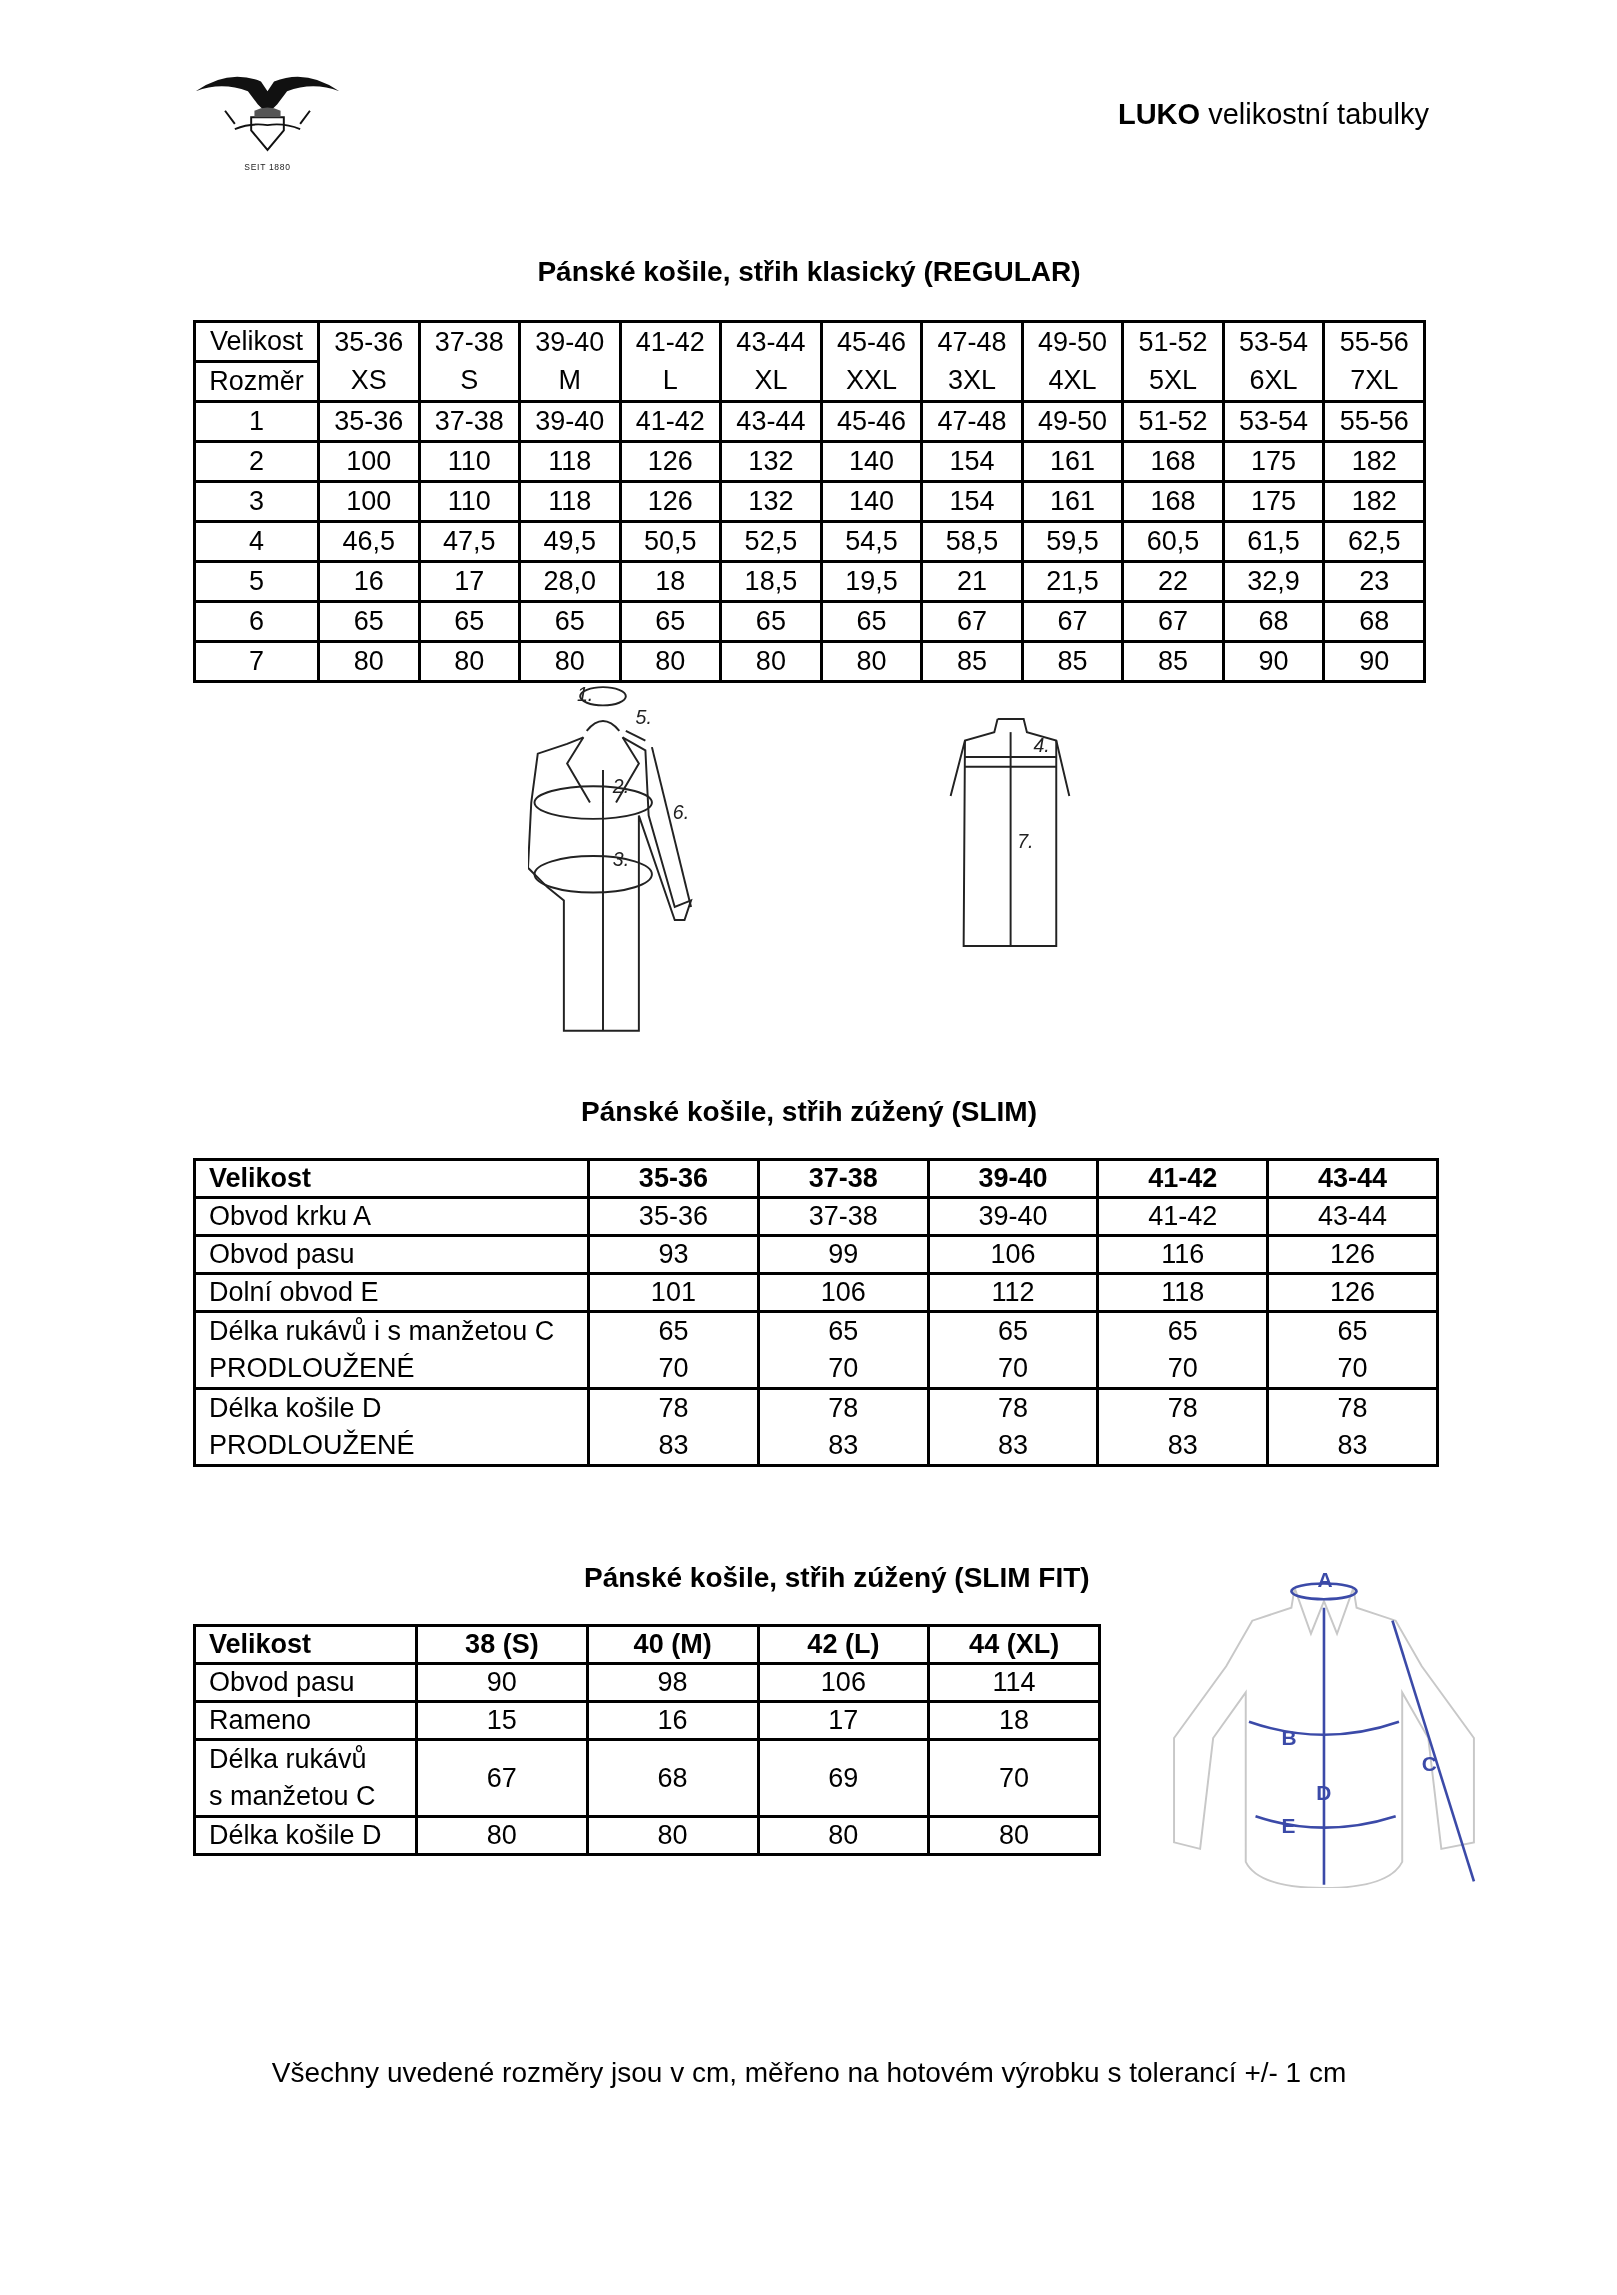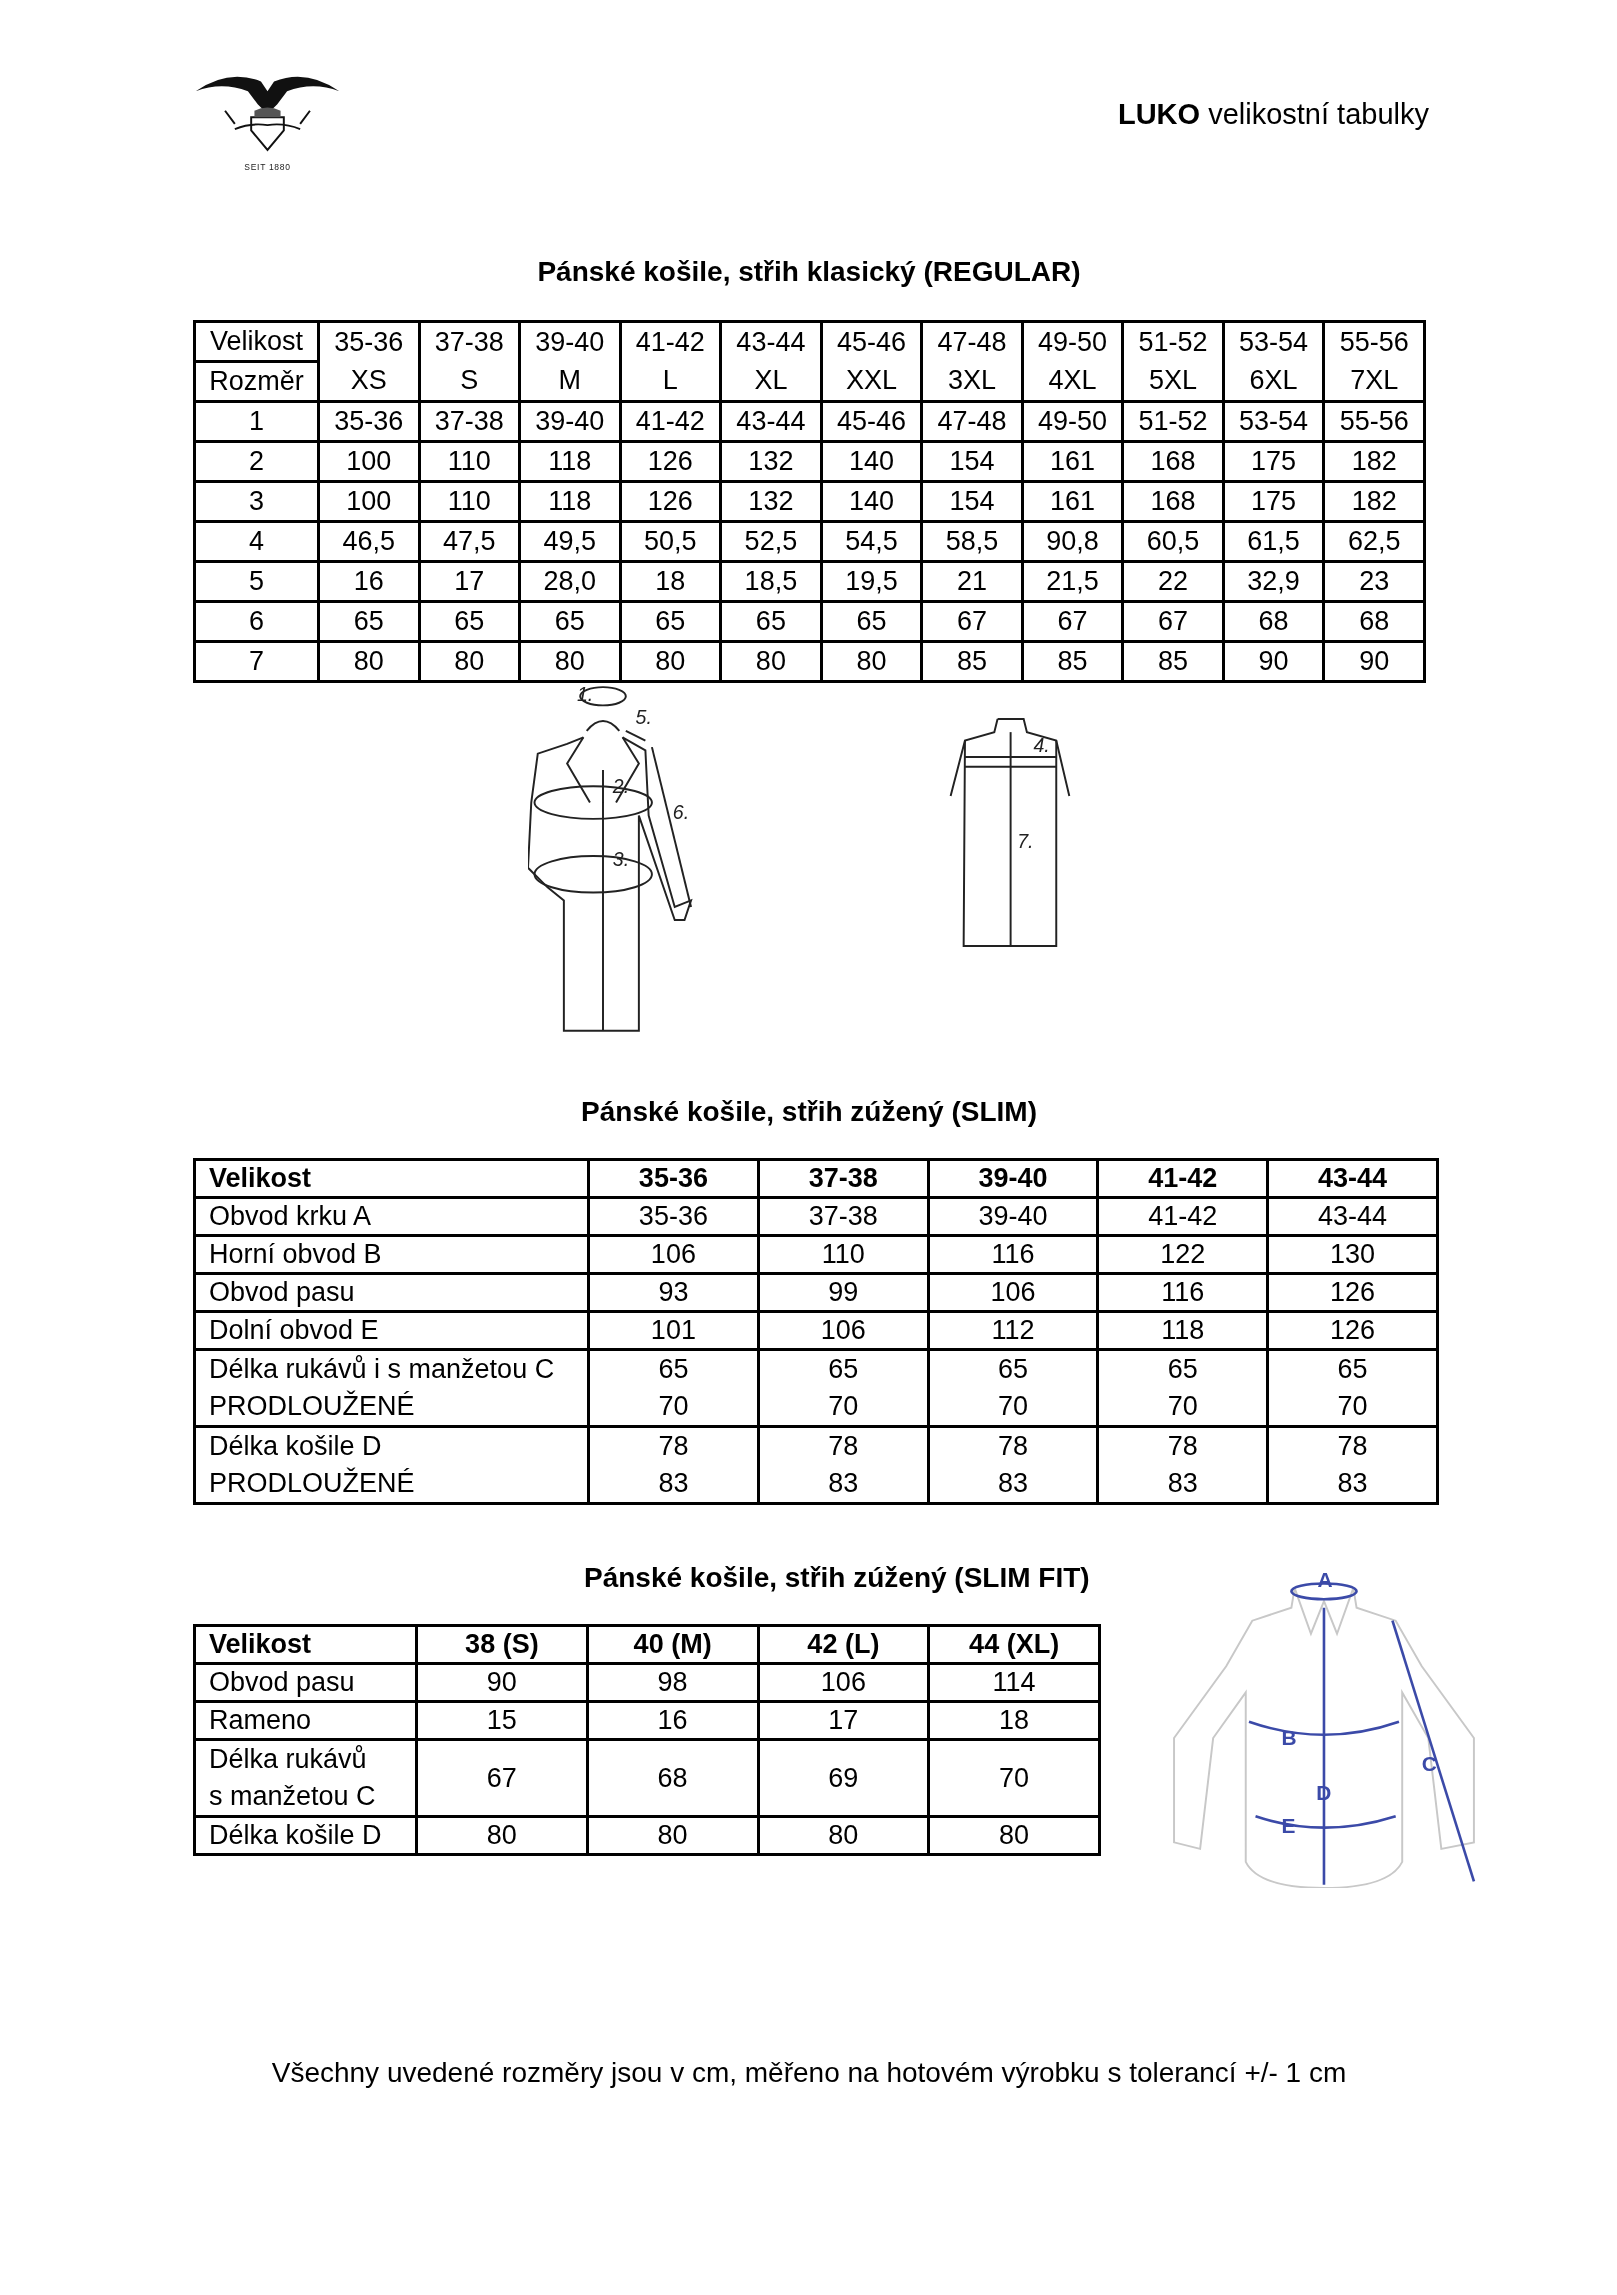--- a/index.html
+++ b/index.html
@@ -130,21 +130,21 @@
       </tr>
       <tr>
         <td class="left">4</td>
         <td>46,5</td>
         <td>47,5</td>
         <td>49,5</td>
         <td>50,5</td>
         <td>52,5</td>
         <td>54,5</td>
         <td>58,5</td>
-        <td>90,8</td>
+        <td>59,5</td>
         <td>60,5</td>
         <td>61,5</td>
         <td>62,5</td>
       </tr>
       <tr>
         <td class="left">5</td>
         <td>16</td>
         <td>17</td>
         <td>28,0</td>
         <td>18</td>
@@ -235,28 +235,20 @@
       </tr>
       <tr>
         <td class="lbl">Obvod krku A</td>
         <td class="">35-36</td>
         <td class="">37-38</td>
         <td class="">39-40</td>
         <td class="">41-42</td>
         <td class="">43-44</td>
       </tr>
       <tr>
-        <td class="lbl">Horní obvod B</td>
-        <td class="">106</td>
-        <td class="">110</td>
-        <td class="">116</td>
-        <td class="">122</td>
-        <td class="">130</td>
-      </tr>
-      <tr>
         <td class="lbl">Obvod pasu</td>
         <td class="">93</td>
         <td class="">99</td>
         <td class="">106</td>
         <td class="">116</td>
         <td class="">126</td>
       </tr>
       <tr>
         <td class="lbl">Dolní obvod E</td>
         <td class="">101</td>

